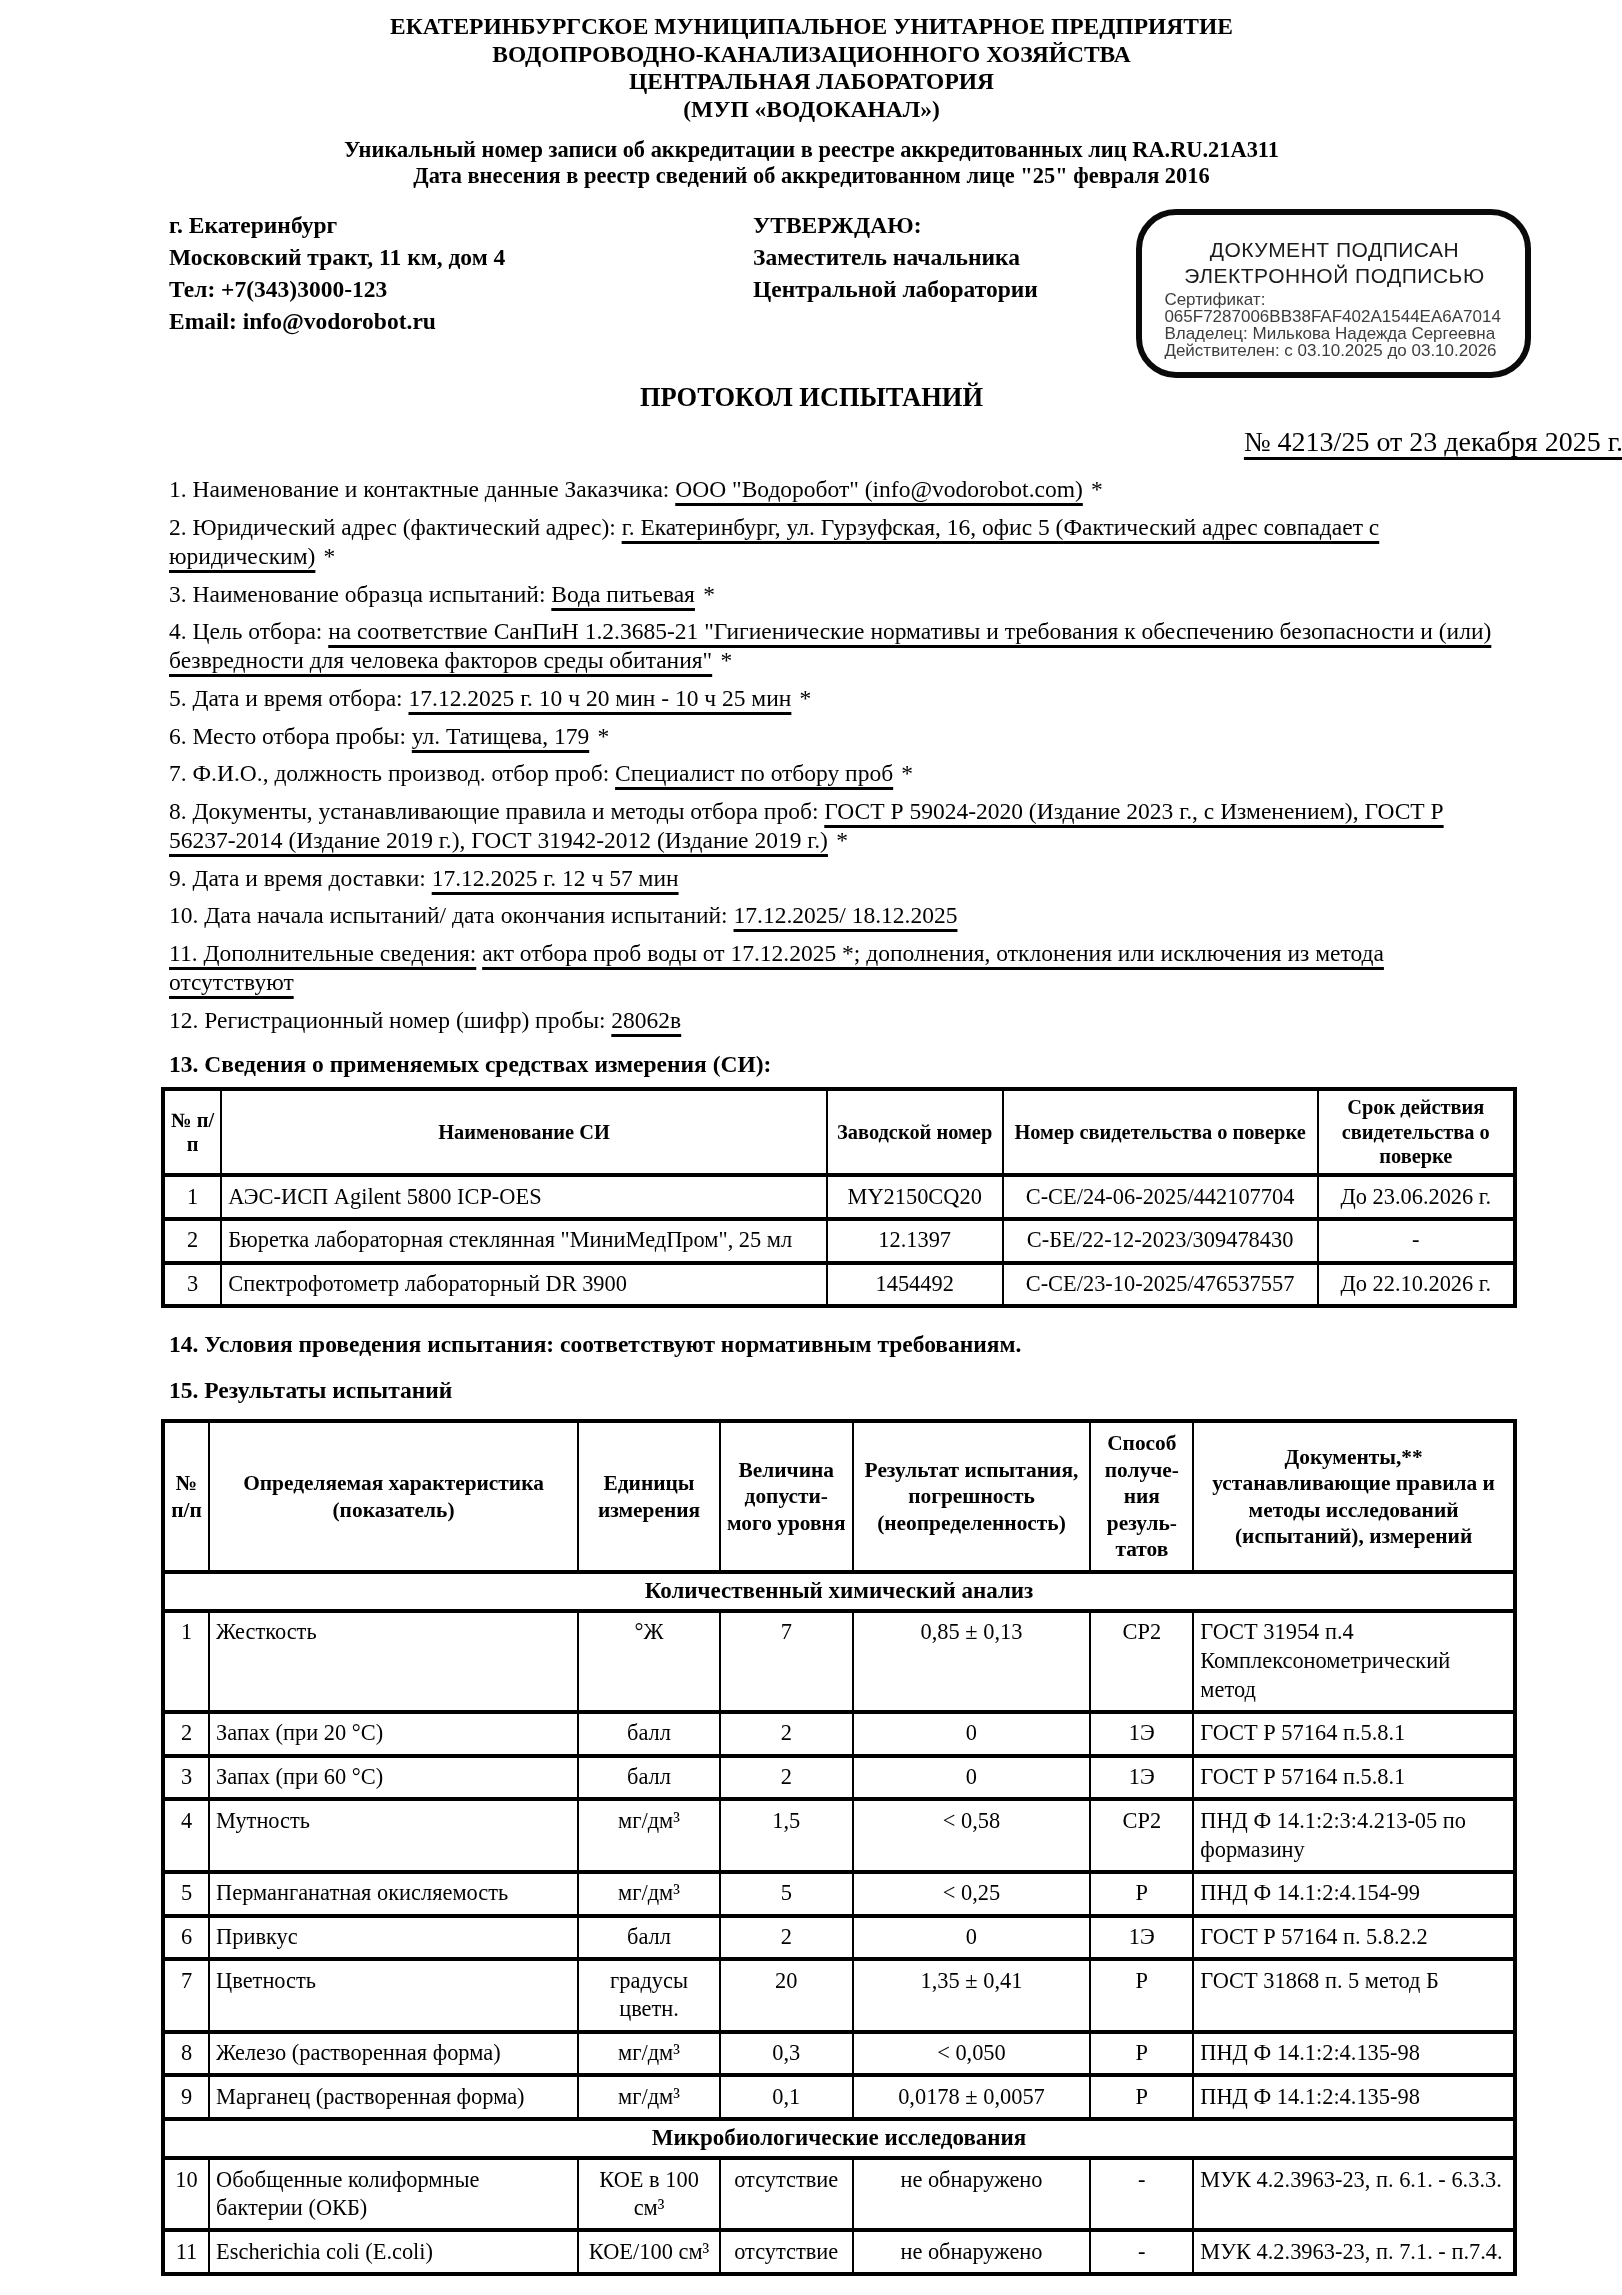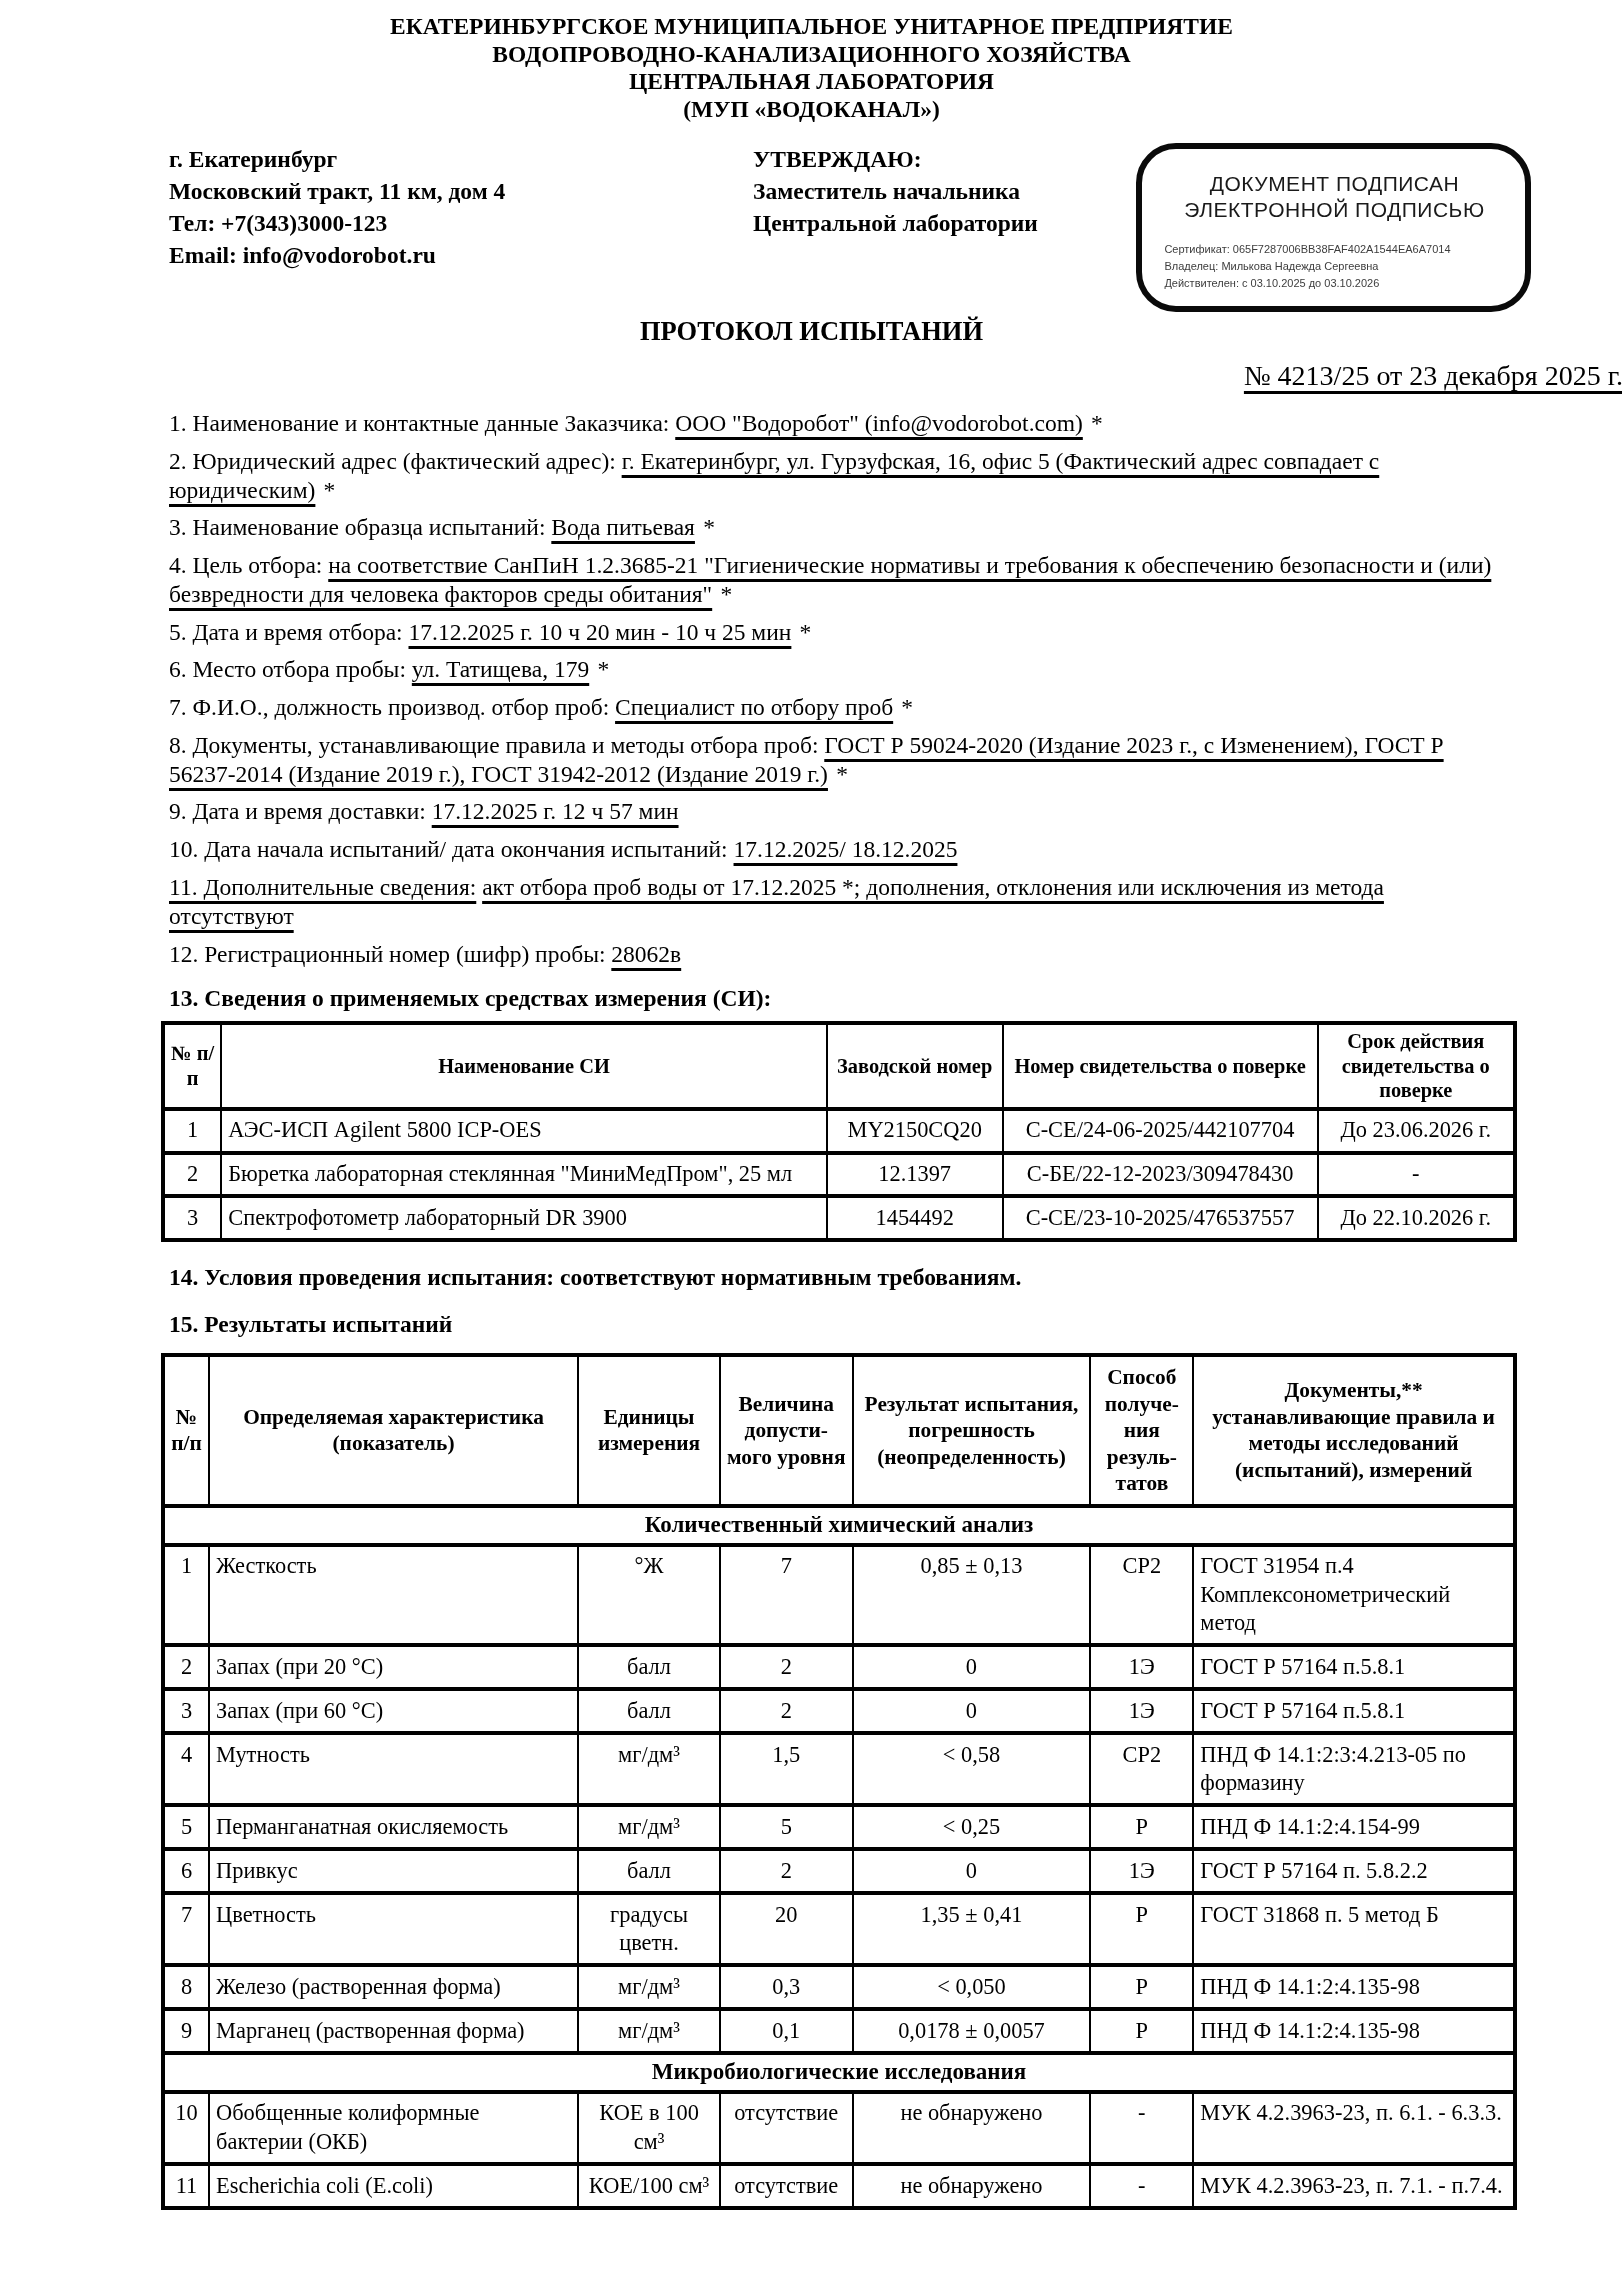--- a/index.html
+++ b/index.html
@@ -22,21 +22,21 @@
   .approval { width: 321px;  font-weight: bold; font-size: 23.5px; line-height: 32px; }
   .stamp {
     margin-left: auto;
     width: 395px; height: 169px;
     border: 6.6px solid #0a0a0a; border-radius: 40px;
     font-family: "Liberation Sans", "DejaVu Sans", sans-serif;
     display: flex; flex-direction: column;
     padding: 15.3px 20.4px 13.3px 22.4px;
   }
   .stamp-title { text-align: center; font-size: 21px; line-height: 25.5px; font-weight: 500; color: #1a1a1a; letter-spacing: 0.5px; margin-top: 7.1px; }
-  .stamp-details { margin-top: auto; font-size: 11px; line-height: 17px; color: #3d3d3d; }
+  .stamp-details { margin-top: auto; font-size: 17px; line-height: 17px; color: #3d3d3d; }
 
   
   .doc-title  { margin-top: 4px; text-align: center; font-weight: bold; font-size: 26.5px; }
   .doc-number { margin-top: 13px; text-align: right; font-size: 28px; }
 
   
   .items { margin: 17.3px 130px 0 169px; }
   .item  { font-size: 23.5px; line-height: 29px; margin-bottom: 8.7px; }
   .lbl   { font-weight: normal; }
   .uv    { text-decoration: underline; text-decoration-thickness: 3.1px; text-underline-offset: 5.6px; }
@@ -69,20 +69,24 @@
 </head>
 <body>
 
 <div class="page">
 
   <div>
     <div class="org-line">ЕКАТЕРИНБУРГСКОЕ МУНИЦИПАЛЬНОЕ УНИТАРНОЕ ПРЕДПРИЯТИЕ</div>
     <div class="org-line">ВОДОПРОВОДНО-КАНАЛИЗАЦИОННОГО ХОЗЯЙСТВА</div>
     <div class="org-line">ЦЕНТРАЛЬНАЯ ЛАБОРАТОРИЯ</div>
     <div class="org-line">(МУП «ВОДОКАНАЛ»)</div>
+    <div class="accred">
+      <div class="accred-line">Уникальный номер записи об аккредитации в реестре аккредитованных лиц RA.RU.21А311</div>
+      <div class="accred-line">Дата внесения в реестр сведений об аккредитованном лице  "25" февраля 2016</div>
+    </div>
   </div>
 
   <div class="top-row">
     <div class="contacts">
       <div>г. Екатеринбург</div>
       <div>Московский тракт, 11 км, дом 4</div>
       <div>Тел: +7(343)3000-123</div>
       <div>Email: info@vodorobot.ru</div>
     </div>
     <div class="approval">

